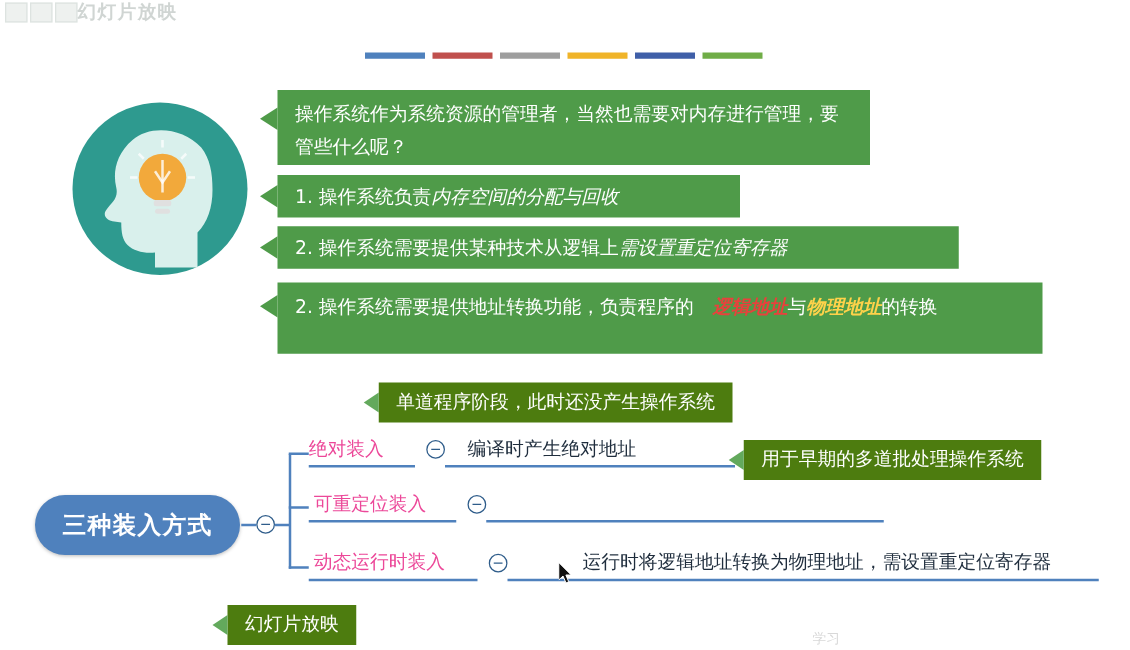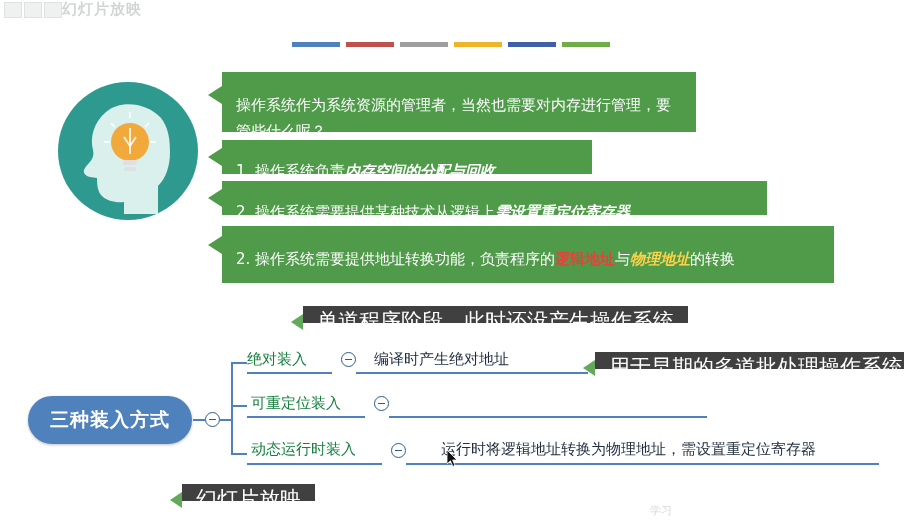--- a/index.html
+++ b/index.html
@@ -44,39 +44,39 @@
   }
 
   
   .callout{
     position:absolute;
     background:#4f9b49;
     color:#ffffff;
     font-family:"DejaVu Sans","Liberation Sans",sans-serif;
     font-size:15px;
     line-height:26px;
-    padding:20px 12px 6px 14px;
+    padding:6px 12px 6px 14px;
     box-sizing:border-box;
   }
   .callout .tail{
     position:absolute;left:-14px;top:14px;
     width:0;height:0;
     border-top:9px solid transparent;
     border-bottom:9px solid transparent;
     border-right:14px solid #4f9b49;
   }
-  .em{font-style:italic;font-weight:bold;}
-  .red{color:#e8413c;font-weight:bold;}
+  .em{font-style:italic;font-weight:normal;}
+  .red{color:#e8413c;font-style:italic;font-weight:bold;margin-left:15px;}
   .yellow{color:#ffd24a;font-style:italic;font-weight:bold;}
 
   
   .tag{
-    position:absolute;background:#404040;color:#ffffff;
-    font-family:"DejaVu Sans","Liberation Sans",sans-serif;
-    font-size:21px;line-height:30px;height:17px;
+    position:absolute;background:#4d7c0f;color:#ffffff;
+    font-family:"DejaVu Sans","Liberation Sans",sans-serif;
+    font-size:15px;line-height:30px;height:32px;
     padding:0 14px;box-sizing:border-box;white-space:nowrap;
   }
   .tag .tail{
     position:absolute;left:-12px;top:8px;
     width:0;height:0;
     border-top:8px solid transparent;
     border-bottom:8px solid transparent;
     border-right:12px solid #63a95c;
   }
 
@@ -84,21 +84,21 @@
   .root-node{
     position:absolute;left:28px;top:396px;width:164px;height:48px;
     background:#4f81bd;border-radius:24px;
     color:#ffffff;font-size:19px;font-weight:bold;
     font-family:"DejaVu Sans","Liberation Sans",sans-serif;
     display:flex;align-items:center;justify-content:center;
     letter-spacing:1px;
     box-shadow:0 1px 3px rgba(0,0,0,.25);
   }
   .branch-label{
-    position:absolute;font-size:15px;color:#15803d;
+    position:absolute;font-size:15px;color:#ec4899;
     font-family:"DejaVu Sans","Liberation Sans",sans-serif;
     white-space:nowrap;
   }
   .branch-desc{
     position:absolute;font-size:15px;color:#1f2d3d;
     font-family:"DejaVu Sans","Liberation Sans",sans-serif;
     white-space:nowrap;
   }
   .uline{position:absolute;height:2px;background:#4f81bd;}
   .vline{position:absolute;width:2px;background:#4f81bd;}
@@ -225,20 +225,20 @@
     </div>
   <div class="uline" style="left:389px;top:416px;width:318px;"></div>
 
   <div class="uline" style="left:231px;top:453px;width:16px;"></div>
   <div class="branch-label" style="left:251px;top:440px;">动态运行时装入</div>
   <div class="uline" style="left:247px;top:463px;width:135px;"></div>
   <div class="minus" style="left:391px;top:443px;">
       <i></i>
     </div>
   <div class="uline" style="left:406px;top:463px;width:473px;"></div>
-  <div class="branch-desc" style="left:441px;top:440px;">运行时将逻辑地址转换为物理地址，需设置重定位寄存器</div>
+  <div class="branch-desc" style="left:466px;top:440px;">运行时将逻辑地址转换为物理地址，需设置重定位寄存器</div>
 
   <svg class="cursor" viewBox="0 0 12 18">
     <path d="M0 0 L0 14 L3.4 10.8 L5.8 16.4 L8 15.4 L5.7 10 L10 10 Z" fill="#111" stroke="#fff" stroke-width="0.8"></path>
   </svg>
 
   <div class="wm">学习</div>
 </div>
 
 </body></html>

